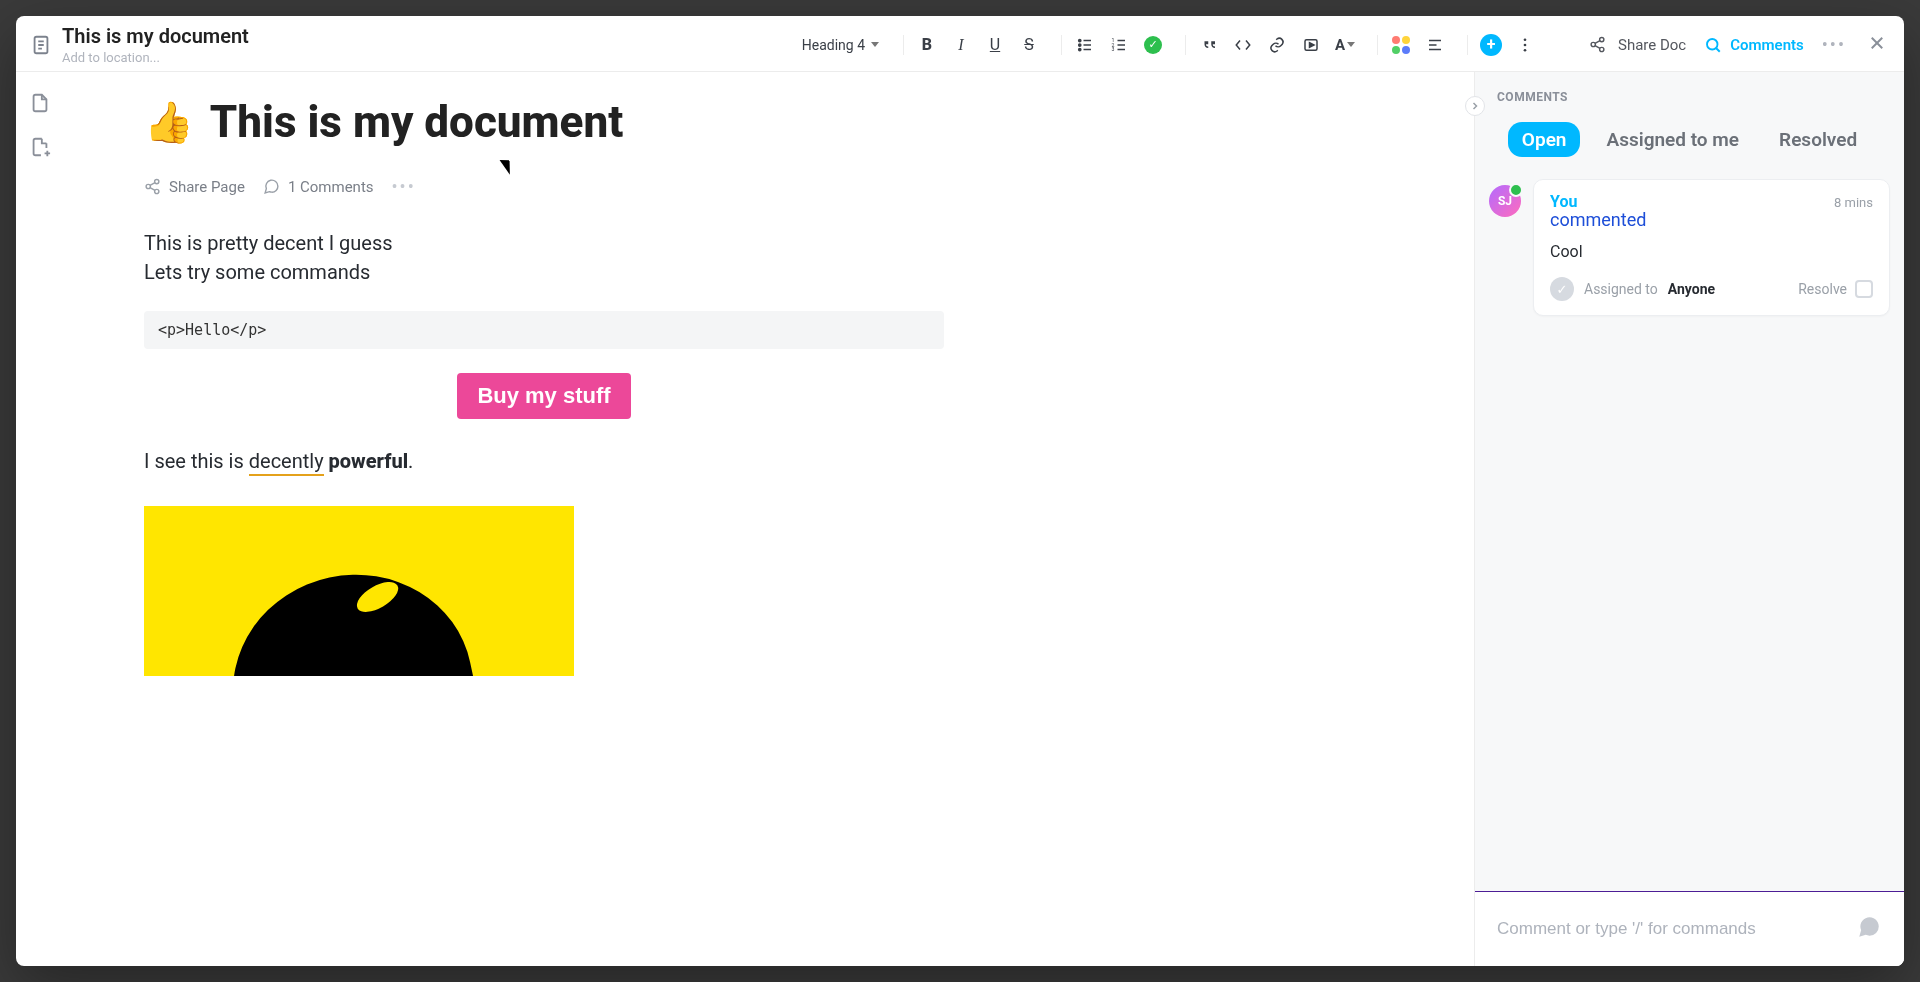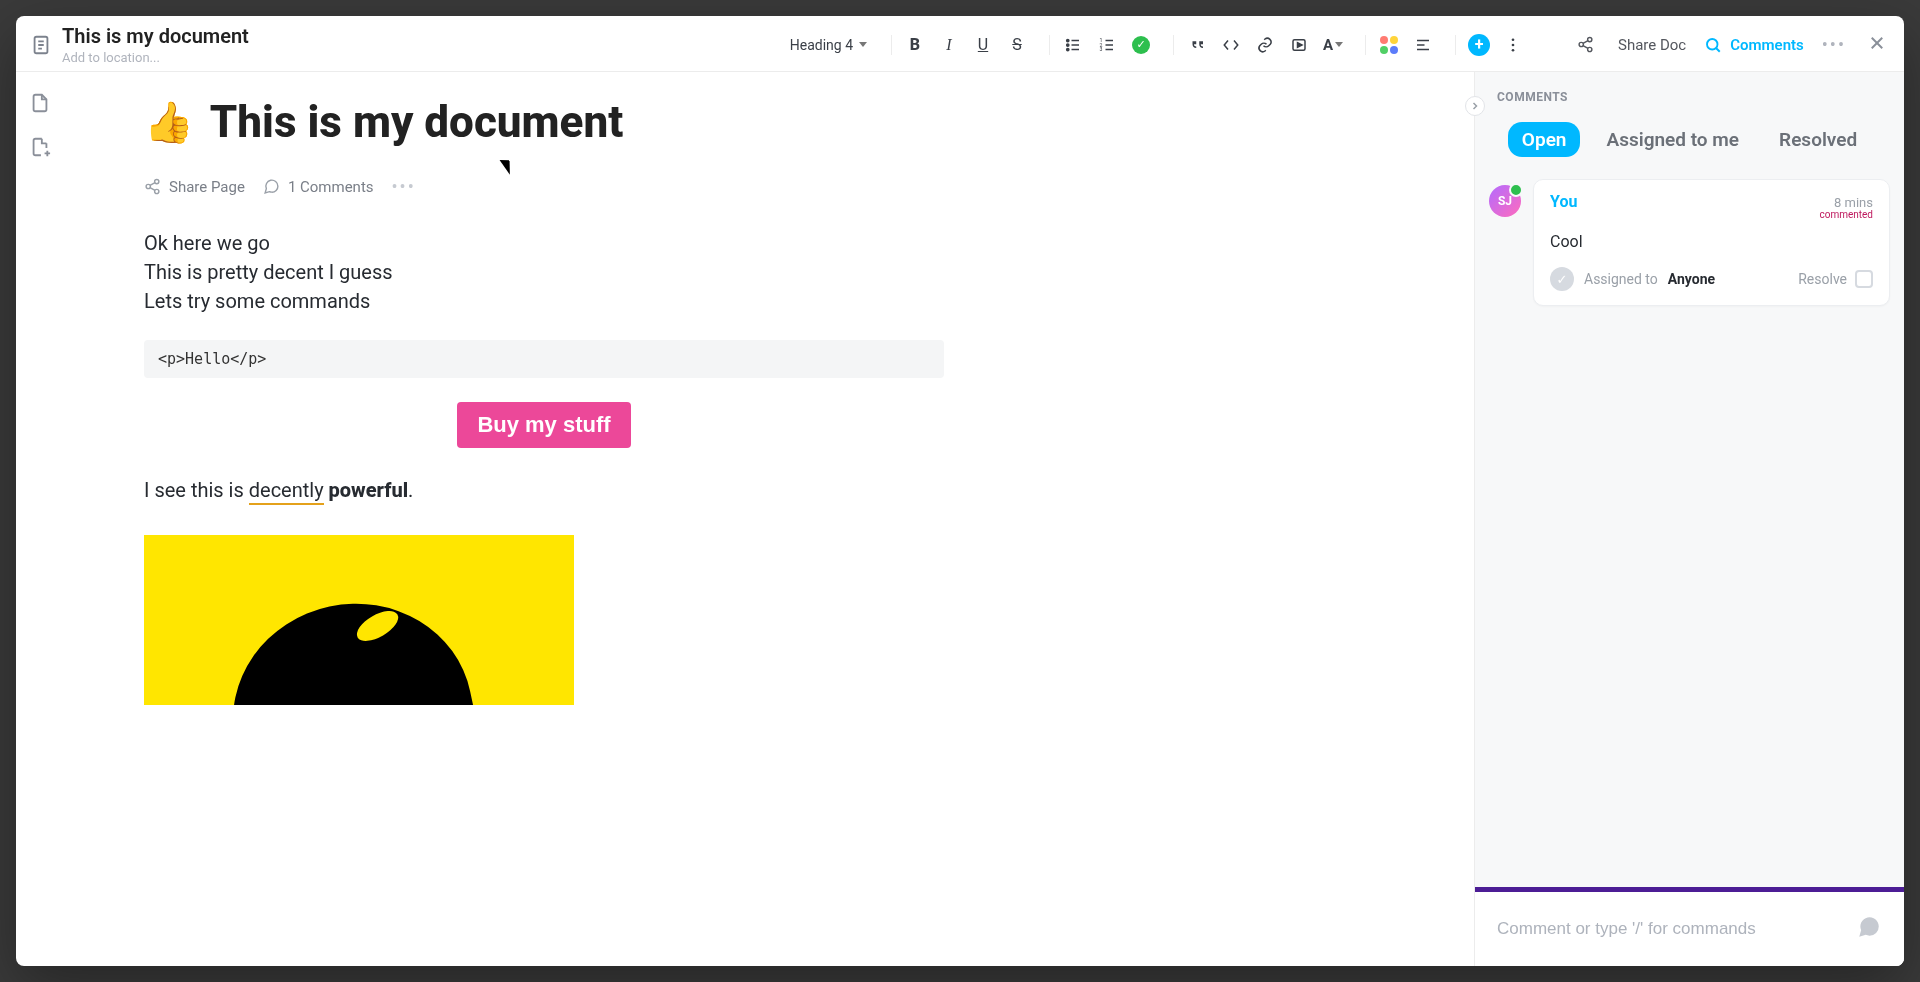--- a/index.html
+++ b/index.html
@@ -55,21 +55,21 @@
   .colordot-cluster { position:relative; width:18px; height:18px; }
   .colordot-cluster span { position:absolute; width:8px;height:8px;border-radius:50%; }
   .cd1{background:#ff7b72; left:0; top:0;}
   .cd2{background:#ffd43b; right:0; top:0;}
   .cd3{background:#51cf66; left:0; bottom:0;}
   .cd4{background:#5c7cfa; right:0; bottom:0;}
   .plus-circle { width:22px;height:22px;border-radius:50%;background:#00b8ff;color:#fff;display:flex;align-items:center;justify-content:center;font-weight:700;font-size:16px;}
   .check-circle { width:18px;height:18px;border-radius:50%;background:#2dbf4e;color:#fff;display:flex;align-items:center;justify-content:center;font-size:11px;}
 
   .right-actions { display:flex; align-items:center; gap:18px; margin-left: 30px; }
-  .share-doc { display:flex; align-items:center; gap:24px; color:#54575e; font-size:15px; cursor:pointer;}
+  .share-doc { display:flex; align-items:center; gap:12px; color:#54575e; font-size:15px; cursor:pointer;}
   .comments-btn { display:flex; align-items:center; gap:8px; color:#00b8ff; font-size:15px; font-weight:600; cursor:pointer;}
   .dots-h { color:#b0b4bd; letter-spacing:2px; font-size:18px; cursor:pointer;}
   .close-x { color:#8a8f99; cursor:pointer; padding:4px; }
   .close-x svg { width:18px; height:18px; }
 
   
   .body {
     flex:1;
     display:flex;
     min-height:0;
@@ -210,35 +210,35 @@
     flex:1;
     background:#fff;
     border:1px solid #eceef1;
     border-radius:10px;
     padding: 12px 16px 14px 16px;
     box-shadow: 0 1px 2px rgba(0,0,0,.03);
   }
   .cc-top { display:flex; align-items:baseline; gap:6px; }
   .cc-you { color:#00b8ff; font-weight:700; font-size:16px; }
   .cc-time { margin-left:auto; color:#9aa0a8; font-size:13px; }
-  .cc-sub { color:#be185d; font-size:10px; margin-top:-2px;text-align:right; }
+  .cc-sub { color:#1d4ed8; font-size:18px; margin-top:-2px; }
   .cc-text { margin-top:12px; font-size:16px; color:#272b31; }
   .cc-footer { display:flex; align-items:center; gap:10px; margin-top:16px; }
   .assignee-ic {
     width:24px;height:24px;border-radius:50%;
     background:#d6dae0;color:#fff;
     display:flex;align-items:center;justify-content:center;font-size:13px;
   }
   .assigned-to { color:#9aa0a8; font-size:14px; }
   .anyone { color:#272b31; font-weight:700; font-size:14px; }
   .resolve { margin-left:auto; color:#9aa0a8; font-size:14px; display:flex;align-items:center;gap:8px; cursor:pointer;}
   .chk { width:18px;height:18px;border:2px solid #d6dae0;border-radius:4px; }
 
   .cp-input-row {
-    border-top:5px solid #4c1d95;
+    border-top:1px solid #4c1d95;
     background:#fff;
     padding: 22px 22px;
     display:flex; align-items:center; gap:14px;
   }
   .cp-input {
     flex:1; border:none; outline:none; font-size:17px; color:#333;
   }
   .cp-input::placeholder { color:#aeb3bc; }
   .send-ic { color:#c6cad1; }
 </style>
@@ -435,21 +435,20 @@
         <div class="meta-item">
           <svg class="meta-icon" viewBox="0 0 24 24" width="17" height="17" fill="none" stroke="currentColor" stroke-width="2">
               <path d="M21 11.5a8.38 8.38 0 0 1-8.5 8.5 8.5 8.5 0 0 1-3.5-.74L3 21l1.74-6A8.5 8.5 0 1 1 21 11.5z"></path>
             </svg>
           <span>1 Comments</span>
         </div>
         <span class="dots-h" style="color:#c6cad1;">•••</span>
       </div>
 
       <div class="content" style="max-width:800px;">
-        <p>Ok here we go</p>
         <p>This is pretty decent I guess</p>
         <p>Lets try some commands</p>
 
         <div class="codeblock">&lt;p&gt;Hello&lt;/p&gt;</div>
 
         <button class="buy-btn">Buy my stuff</button>
 
         <p class="para2">
           <span>I see this is </span><span class="underlined">decently</span><span> </span><span class="bold">powerful</span><span>.</span>
         </p>

